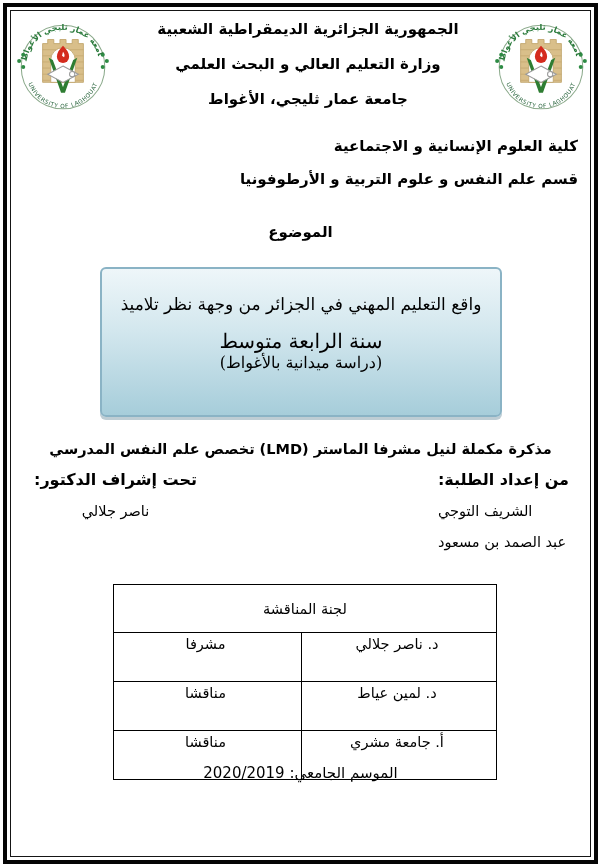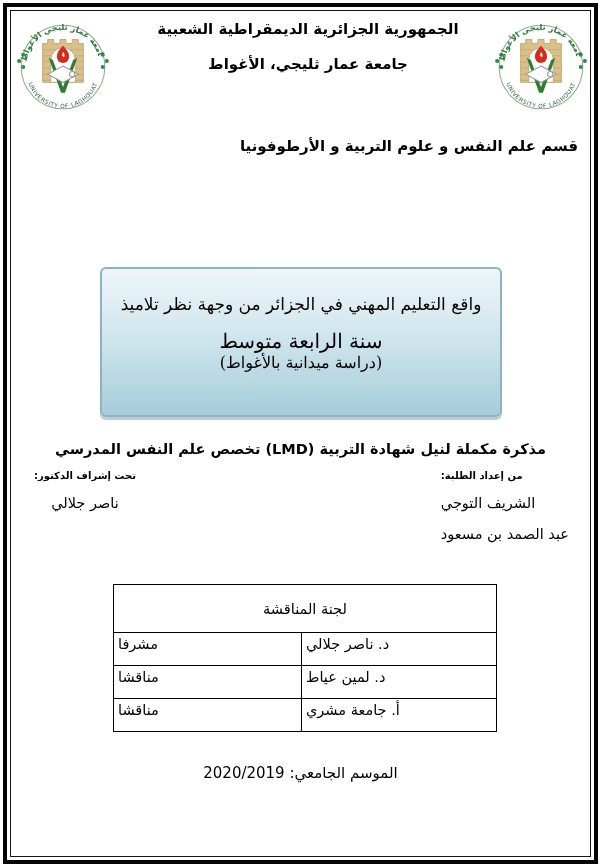--- a/index.html
+++ b/index.html
@@ -48,31 +48,31 @@
     position:absolute; top:441px; left:0; right:0;
     direction:rtl; text-align:center; font-weight:bold; font-size:14.5px;
   }
 
   .prep {
     position:absolute; top:470px; left:34px; right:32px;
     direction:rtl; display:flex; justify-content:space-between; font-size:14.5px;
   }
   .prep-col-right { text-align:left; }
   .prep-col-left  { text-align:center; }
-  .prep-label { font-weight:bold; font-size:10px; margin-bottom:14px; }
+  .prep-label { font-weight:bold; font-size:16px; margin-bottom:14px; }
   .prep-name  { margin-bottom:15px; }
 
   table.committee {
     position:absolute; top:584px; right:104px;
     width:383px; border-collapse:collapse; direction:rtl; font-size:14.5px;
     table-layout:fixed;
   }
   .committee th, .committee td { border:1px solid #000; font-weight:normal; }
   .committee th { height:30px; text-align:center; vertical-align:top; padding-top:16px; }
-  .committee td { height:29px; vertical-align:top; padding:3px 8px 0 4px; text-align:left; }
+  .committee td { height:29px; vertical-align:top; padding:3px 8px 16px 4px; text-align:center; }
   .committee .col-name { width:195px; }
   .committee .col-role { width:188px; }
 
   .footer {
     position:absolute; top:764px; left:0; right:0;
     direction:rtl; text-align:center; font-size:15px;
   }
 </style>
 </head>
 <body>
@@ -164,35 +164,38 @@
         <polygon points="37,44 41,46 53,78 49,78" fill="#2e7d32"></polygon>
         <polygon points="65,44 61,46 49,78 53,78" fill="#2e7d32"></polygon>
         <polygon points="51,52 66,60 51,68 36,60" fill="#ffffff" stroke="#9a9a9a" stroke-width="1"></polygon>
         <circle cx="60" cy="60" r="2.6" fill="#ffffff" stroke="#9a9a9a" stroke-width="1"></circle>
       </g>
     </svg>
   </div>
 
   <div class="header-text">
     <div class="hl">الجمهورية الجزائرية الديمقراطية الشعبية</div>
+    <div class="hl">وزارة التعليم العالي و البحث العلمي</div>
     <div class="hl">جامعة عمار ثليجي، الأغواط</div>
   </div>
 
   <div class="faculty">
+    <div class="fl">كلية العلوم الإنسانية و الاجتماعية</div>
     <div class="fl">قسم علم النفس و علوم التربية و الأرطوفونيا</div>
   </div>
 
+  <div class="subject">الموضوع</div>
 
   <div class="title-box">
     <div class="t1">واقع التعليم المهني في الجزائر من وجهة نظر تلاميذ</div>
     <div class="t2">سنة الرابعة متوسط</div>
     <div class="t3">(دراسة ميدانية بالأغواط)</div>
   </div>
 
-  <div class="degree-line">مذكرة مكملة لنيل شهادة التربية (LMD) تخصص علم النفس المدرسي</div>
+  <div class="degree-line">مذكرة مكملة لنيل مشرفا الماستر (LMD) تخصص علم النفس المدرسي</div>
 
   <div class="prep">
     <div class="prep-col-right">
       <div class="prep-label">من إعداد الطلبة:</div>
       <div class="prep-name">الشريف التوجي</div>
       <div class="prep-name">عبد الصمد بن مسعود</div>
     </div>
     <div class="prep-col-left">
       <div class="prep-label">تحت إشراف الدكتور:</div>
       <div class="prep-name">ناصر جلالي</div>

